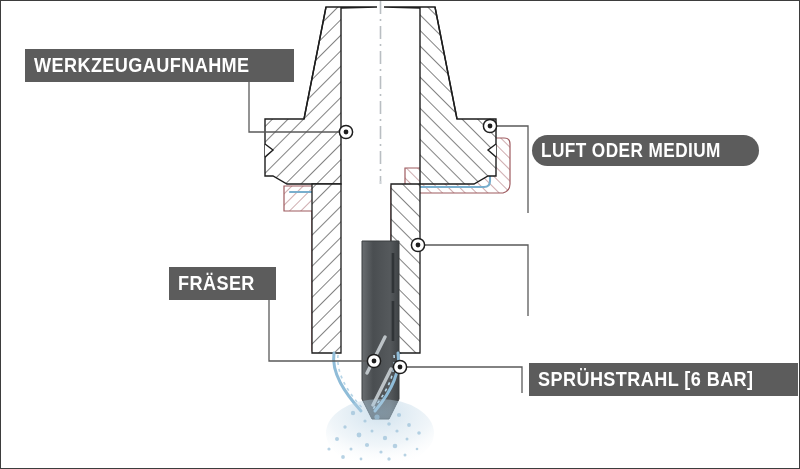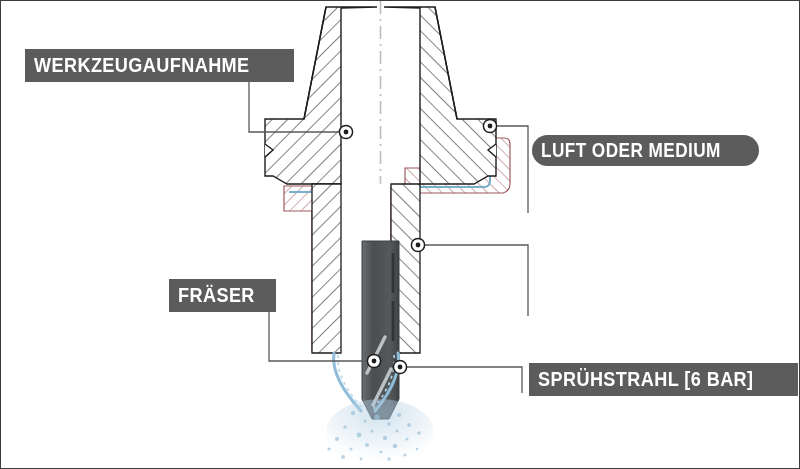--- a/index.html
+++ b/index.html
@@ -37,21 +37,21 @@
     box-sizing:border-box;
   }
   .label-chip .ln{display:block;}
   .chip-1line{font-size:21px;}
   .chip-2line{font-size:20px;}
   
   .cond{display:inline-block;transform:scaleX(0.86);transform-origin:left center;}
   #lbl-werkzeugaufnahme{left:24px;  top:36px;margin-top:12px;}
   #lbl-luft{           left:531px; top:134px;border-radius:21px;}
   #lbl-duesenkoerper{  left:463px; top:255px;}
-  #lbl-fraeser{        left:168px; top:266px;margin-top:12px;}
+  #lbl-fraeser{        left:168px; top:266px;}
   #lbl-spruehstrahl{   left:528px; top:362px;}
 </style>
 </head>
 <body>
 
 <div id="stage">
 
   <svg id="diagram" viewBox="0 0 800 469">
     <defs>
 

